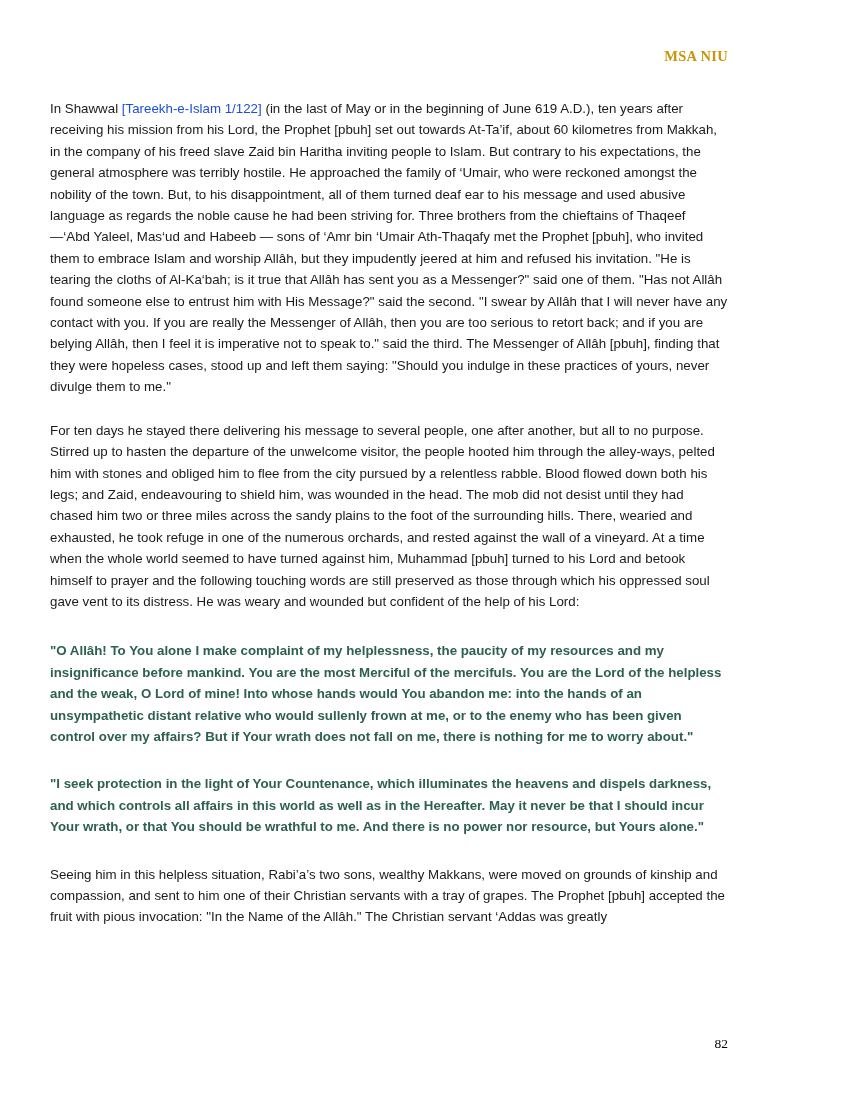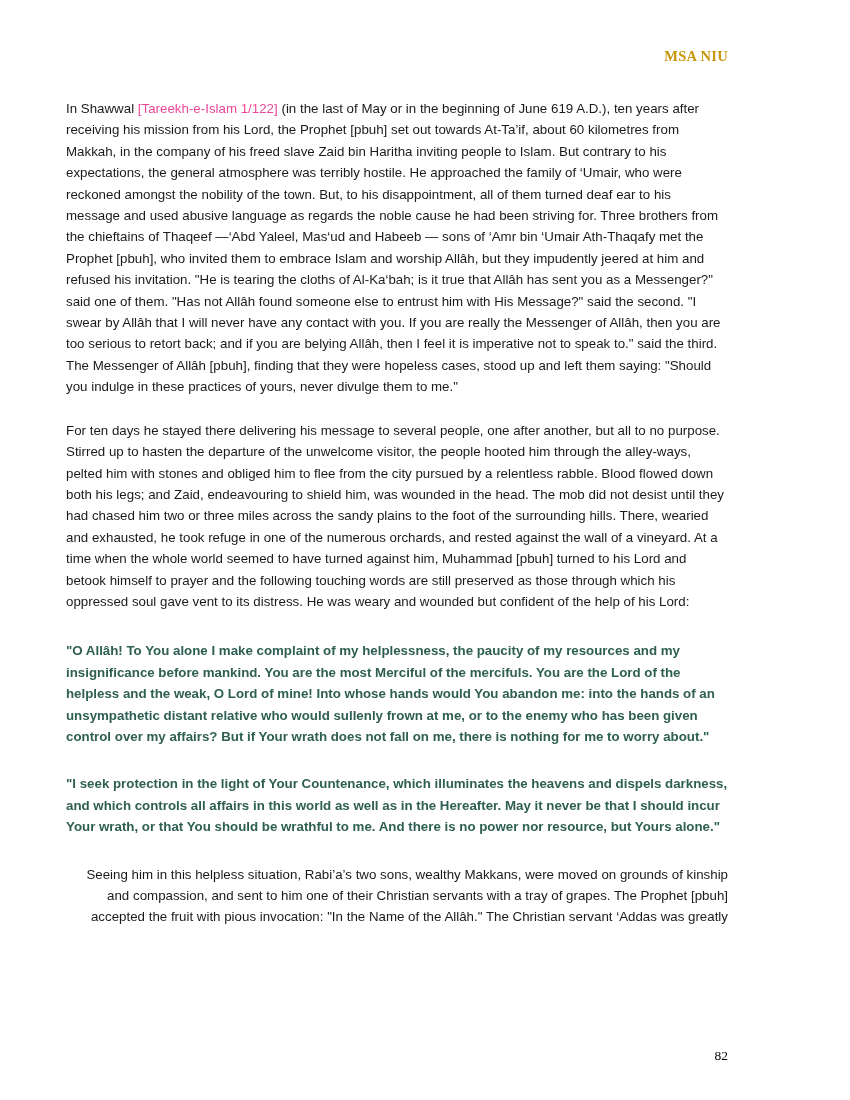--- a/index.html
+++ b/index.html
@@ -13,21 +13,21 @@
     font-family: "Liberation Sans", sans-serif;
     color: #000000;
     position: relative;
     overflow: hidden;
   }
   .page {
     position: relative;
     width: 850px;
     height: 1100px;
     box-sizing: border-box;
-    padding: 48px 122px 0 66px;
+    padding: 48px 122px 0 50px;
   }
   .header-right {
     text-align: right;
     font-family: "Liberation Serif", serif;
     font-weight: bold;
     font-size: 14.5px;
     color: #c8960a;
     letter-spacing: 0.3px;
     margin: 0 0 0 0;
     height: 20px;
@@ -48,38 +48,37 @@
   p.para {
     font-size: 13.3px;
     line-height: 21.4px;
     text-align: left;
     margin: 0 0 22px 0;
     color: #1a1a1a;
     letter-spacing: 0.01px;
   }
   p.para:last-child {
     margin-bottom: 0;
-    text-align: right;
   }
   .ref {
-    color: #ec4899;
+    color: #1d4ed8;
   }
   p.quote {
     font-size: 13.3px;
     line-height: 21.4px;
     font-weight: bold;
     color: #2f5f52;
     margin: 0 0 26px 0;
     text-align: left;
   }
   .spacer-sm { height: 6px; }
   .page-number {
     position: absolute;
     right: 122px;
-    bottom: 36px;
+    bottom: 48px;
     font-size: 13.5px;
     font-family: "Liberation Serif", serif;
     color: #000000;
   }
 </style>
 </head>
 <body>
 
 <div class="page">
 

